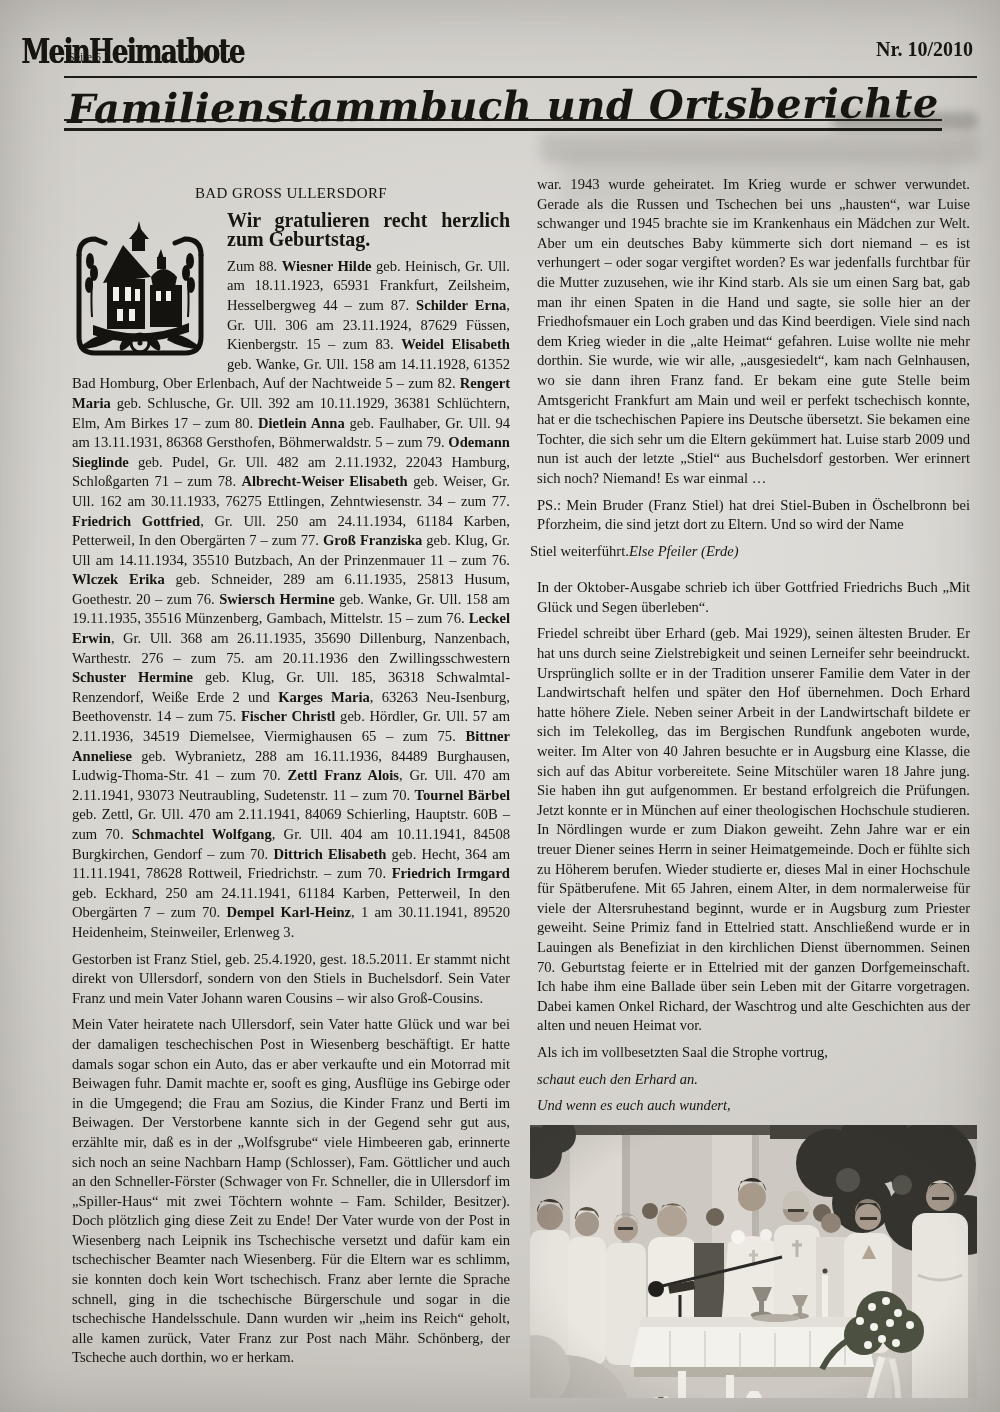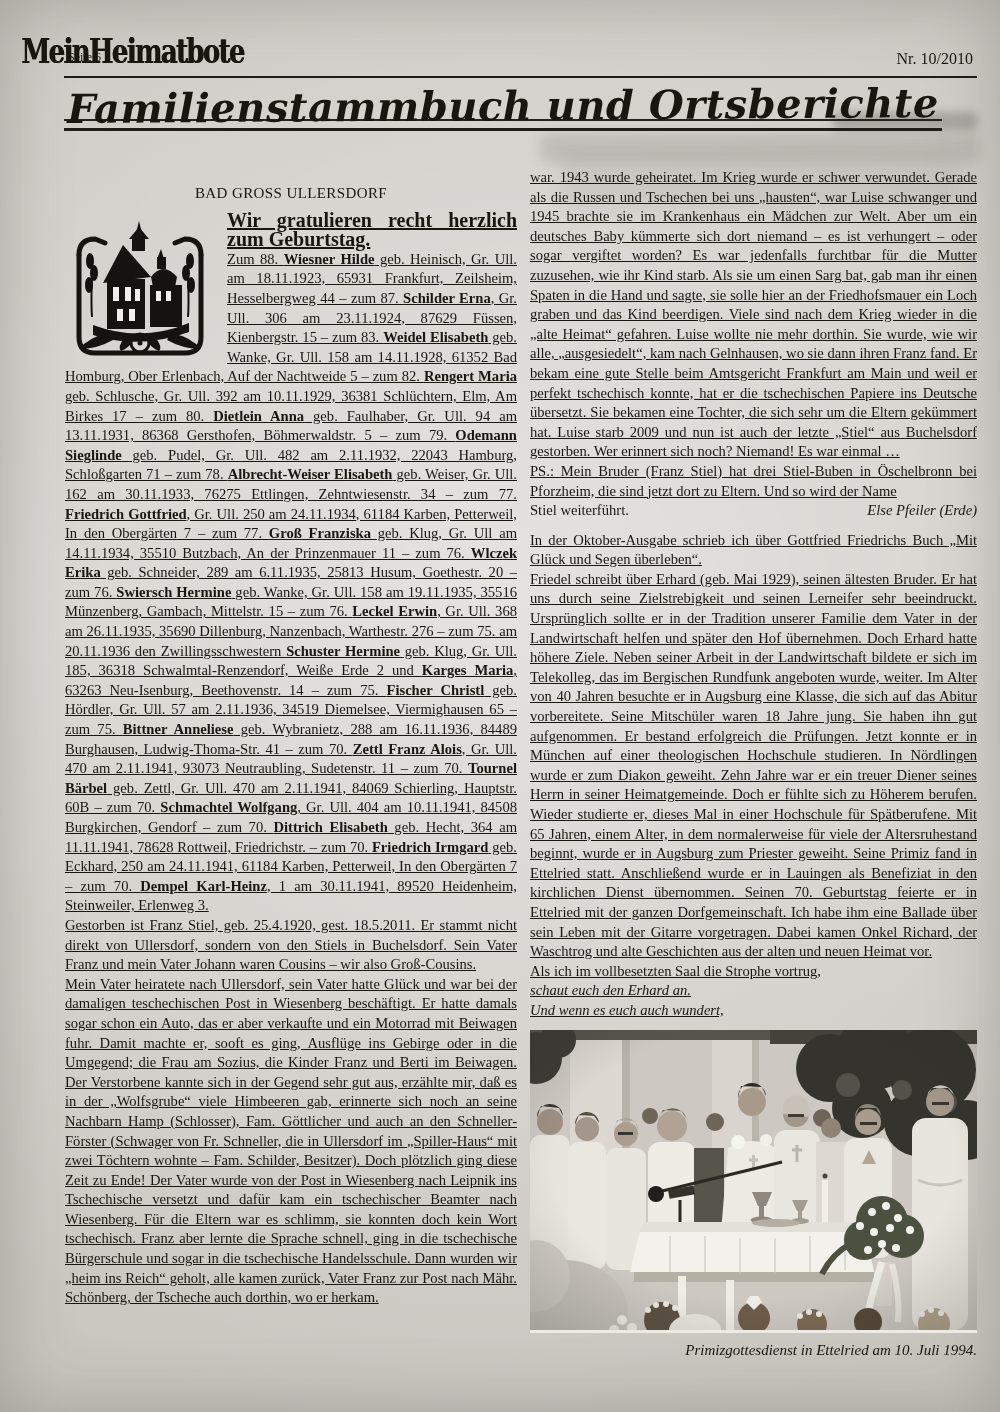--- a/index.html
+++ b/index.html
@@ -8,21 +8,21 @@
     background:
       radial-gradient(120% 85% at 50% 42%, rgba(255,255,255,.46), rgba(255,255,255,0) 72%),
       linear-gradient(175deg,#cac7c1 0%, #cfccc6 40%, #c8c5bf 100%);
     background-color:#c9c6c0;
     box-shadow:inset 0 0 70px rgba(60,58,50,.28);
     font-family:"Liberation Serif","DejaVu Serif",serif;
     color:#17160f;
   }
   
   .hdr-left{position:absolute;top:50px;left:68px;font-size:12px;}
-  .hdr-right{position:absolute;top:50px;right:27px;font-size:16px;}
+  .hdr-right{position:absolute;top:38px;right:27px;font-size:20px;font-weight:bold;}
   .masthead{position:absolute;top:33px;left:0;right:0;text-align:left;}
   .masthead span{
     display:inline-block;font-family:"DejaVu Serif",serif;font-weight:bold;
     font-size:31px;letter-spacing:-2px;transform:scale(.84,1.1);
     text-shadow:.8px 0 0 #17160f;
   }
   .hdr-rule{position:absolute;top:76px;left:64px;width:913px;height:2px;background:#1d1c17;}
   
   .script-title{
     position:absolute;top:82px;left:64px;width:878px;text-align:center;z-index:2;
@@ -35,24 +35,24 @@
   .smudge{position:absolute;border-radius:8px;pointer-events:none;}
   .sm1{top:112px;right:22px;width:146px;height:18px;background:rgba(92,90,84,.35);filter:blur(4px);}
   .sm2{top:133px;left:540px;width:440px;height:30px;background:rgba(118,115,108,.22);filter:blur(6px);}
   .sm3{top:152px;left:560px;width:400px;height:56px;background:rgba(110,108,100,.12);filter:blur(9px);}
   
   .col{position:absolute;top:168px;font-size:14.6px;line-height:19.6px;text-align:justify;hyphens:auto;}
   .col-left{left:65px;width:452px;height:1220px;overflow:hidden;}
   .col-right{left:530px;width:447px;height:1230px;overflow:hidden;}
   .section-heading{text-align:center;font-size:15px;font-weight:normal;letter-spacing:.4px;margin:16px 0 7px;}
   .church{float:left;width:150px;height:150px;margin:4px 12px 2px 0;}
-  p{margin:0;text-decoration:underline;}
+  p{margin:7px;}
   .intro{font-weight:bold;font-size:20px;}
   .subhead{font-weight:bold;margin-top:10px;}
-  .sig-row{display:flex;justify-content:space-between;gap:18px;}
+  .sig-row{display:flex;}
   .sig{font-style:italic;}
   .vgap{height:10px;}
   .poem{font-style:italic;}
   .photo{display:block;margin-top:9px;width:447px;height:300px;border-bottom:3px solid #eceae3;}
   .caption{font-style:italic;margin-top:8px;font-size:15px;text-align:right;}
 </style>
 </head>
 <body>
 
 <div class="page">

